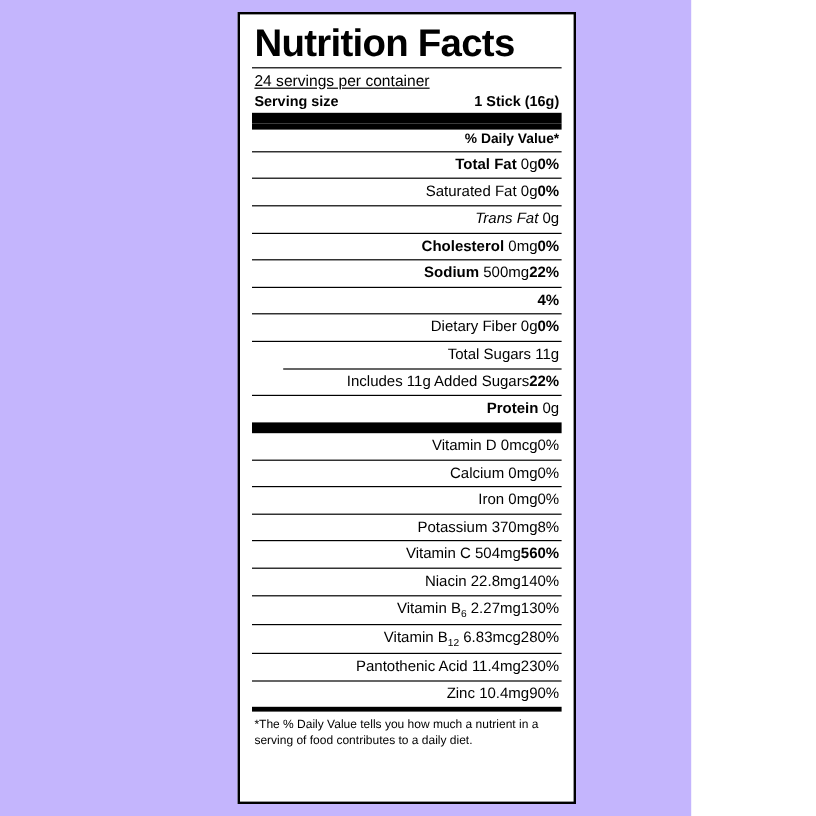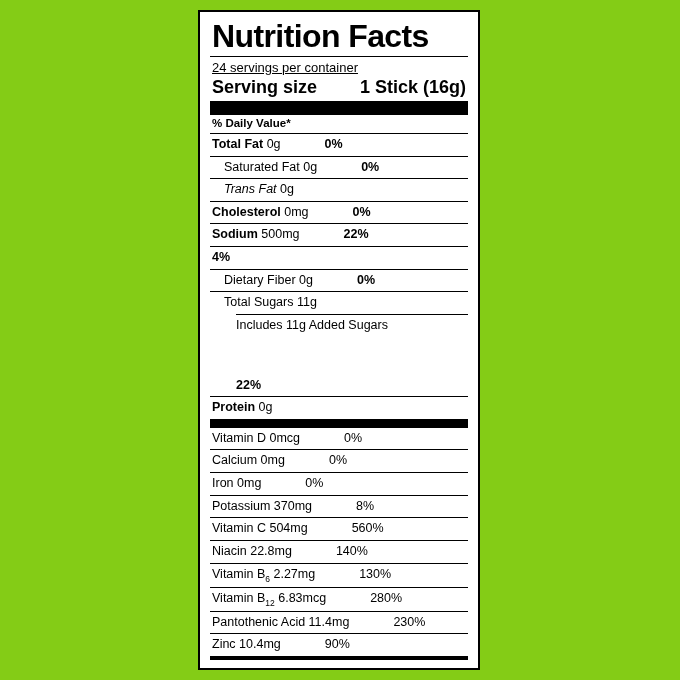--- a/index.html
+++ b/index.html
@@ -10,23 +10,23 @@
   body {
     width: 680px;
     height: 680px;
     font-family: "Liberation Sans", sans-serif;
     color: #000000;
     -webkit-font-smoothing: antialiased;
   }
 
   .page {
     position: relative;
-    width: 680px;
+    width: 576px;
     height: 680px;
-    background: #84cc16;
+    background: #c4b5fd;
   }
 
   .panel {
     position: absolute;
     left: 198px;
     top: 10px;
     width: 282px;
     height: 660px;
     border: 2px solid #000000;
     background: #ffffff;
@@ -51,21 +51,21 @@
     font-size: 13px;
     margin: 3px 0 1px 2px;
     line-height: 1.2;
     text-decoration: underline;
   }
 
   .serving-row {
     display: flex;
     justify-content: space-between;
     align-items: baseline;
-    font-size: 18px;
+    font-size: 12px;
     font-weight: bold;
     margin: 0 2px 3px 2px;
     line-height: 1.2;
   }
 
   .amount-per {
     font-size: 12.5px;
     font-weight: bold;
     margin: 3px 0 0 2px;
     line-height: 1.3;
@@ -84,41 +84,40 @@
     line-height: 1.05;
   }
   .cal-value {
     font-size: 33px;
     font-weight: bold;
     letter-spacing: -0.5px;
     line-height: 1.0;
   }
 
   .dv-header {
-    text-align: left;
+    text-align: right;
     font-size: 11.5px;
     font-weight: bold;
     margin: 2px 2px 2px 2px;
     line-height: 1.2;
   }
 
   .row {
     display: flex;
-    justify-content: flex-start;
+    justify-content: flex-end;
     align-items: baseline;
     font-size: 12.5px;
     padding: 3px 2px 3px 2px;
     line-height: 1.25;
-    gap: 44px;
   }
   .row .nm { white-space: nowrap; }
   .row .dv { font-weight: bold; white-space: nowrap; }
   .row.b .nm { font-weight: bold; }
   .indent1 { padding-left: 14px; }
-  .indent2 { padding-left: 26px; flex-direction: column; }
+  .indent2 { padding-left: 26px; }
 
   .sub { font-size: 8.5px; vertical-align: sub; }
 
   .footnote {
     font-size: 10px;
     line-height: 1.3;
     margin: 5px 2px 0 2px;
   }
 </style>
 </head>
@@ -225,21 +224,21 @@
     <div class="rule-hair"></div>
 
     <div class="row">
       <span class="nm">Potassium 370mg</span>
       <span class="dv" style="font-weight:normal">8%</span>
     </div>
     <div class="rule-hair"></div>
 
     <div class="row">
       <span class="nm">Vitamin C 504mg</span>
-      <span class="dv" style="font-weight:normal">560%</span>
+      <span class="dv" style="font-weight:bold">560%</span>
     </div>
     <div class="rule-hair"></div>
 
     <div class="row">
       <span class="nm">Niacin 22.8mg</span>
       <span class="dv" style="font-weight:normal">140%</span>
     </div>
     <div class="rule-hair"></div>
 
     <div class="row">
@@ -260,15 +259,16 @@
     </div>
     <div class="rule-hair"></div>
 
     <div class="row">
       <span class="nm">Zinc 10.4mg</span>
       <span class="dv" style="font-weight:normal">90%</span>
     </div>
 
     <div class="rule-med" style="border-bottom-width:4px"></div>
 
+    <div class="footnote">*The % Daily Value tells you how much a nutrient in a serving of food contributes to a daily diet.</div>
 
   </div>
 </div>
 
 </body></html>

